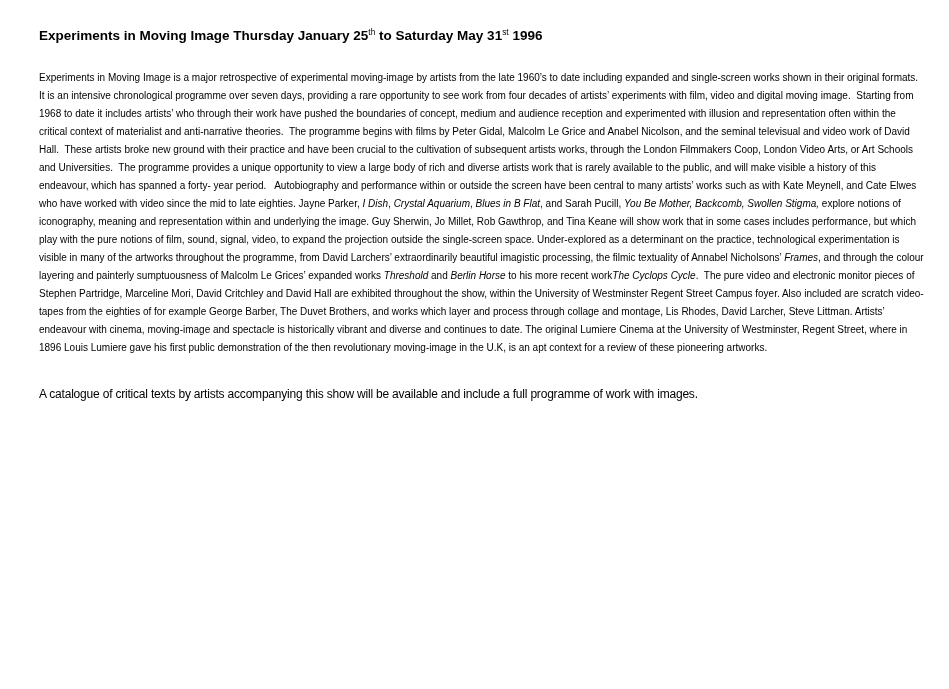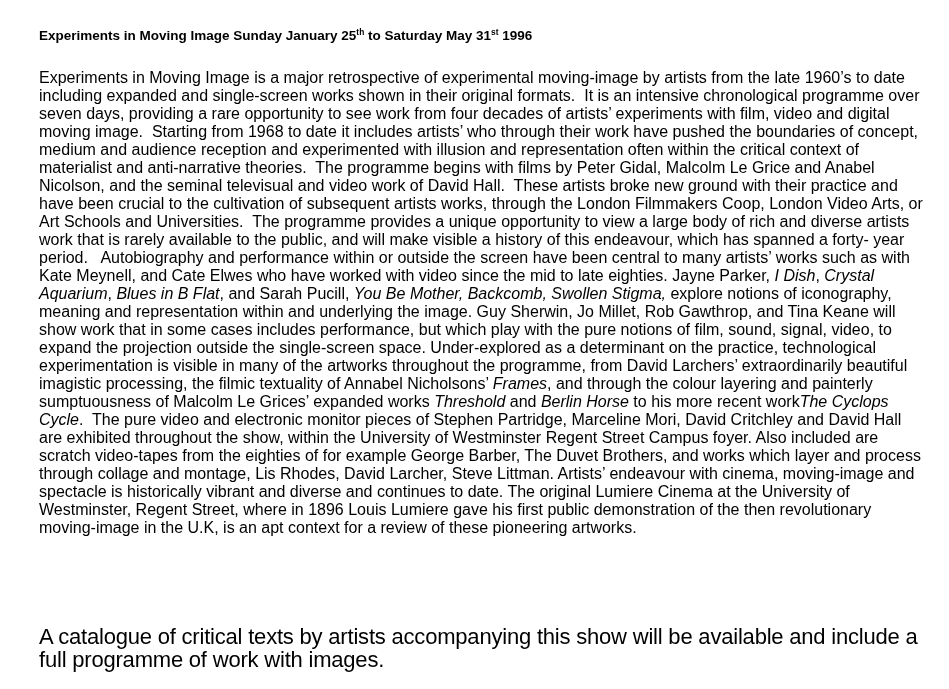--- a/index.html
+++ b/index.html
@@ -17,41 +17,41 @@
   .doc-title {
     font-size: 13.5px;
     font-weight: bold;
     line-height: 18px;
     white-space: pre-wrap;
   }
   .doc-title sup, .body-para sup {
     font-size: 0.62em;
     line-height: 0;
     vertical-align: super;
-    font-weight: bold;
+    font-weight: normal;
     margin-top: 8px;
   }
   .body-para {
     margin-top: 24px;
     width: 886px;
-    font-size: 16px;
+    font-size: 10px;
     line-height: 18px;
     white-space: pre-wrap;
   }
   .footer-para {
-    margin-top: 88px;
+    margin-top: 26px;
     width: 882px;
-    font-size: 22px;
+    font-size: 12px;
     line-height: 23px;
     letter-spacing: -0.2px;
     white-space: pre-wrap;
   }
 </style>
 </head>
 <body>
 
 <div class="doc">
-  <div class="doc-title"><span>Experiments in Moving Image Sunday January 25</span><sup>th</sup><span> to Saturday May 31</span><sup>st</sup><span> 1996</span></div>
+  <div class="doc-title"><span>Experiments in Moving Image Thursday January 25</span><sup>th</sup><span> to Saturday May 31</span><sup>st</sup><span> 1996</span></div>
 
   <div class="body-para"><span>Experiments in Moving Image is a major retrospective of experimental moving-image by artists from the late 1960’s to date including expanded and single-screen works shown in their original formats.  It is an intensive chronological programme over seven days, providing a rare opportunity to see work from four decades of artists’ experiments with film, video and digital moving image.  Starting from 1968 to date it includes artists’ who through their work have pushed the boundaries of concept, medium and audience reception and experimented with illusion and representation often within the critical context of materialist and anti-narrative theories.  The programme begins with films by Peter Gidal, Malcolm Le Grice and Anabel Nicolson, and the seminal televisual and video work of David Hall.  These artists broke new ground with their practice and have been crucial to the cultivation of subsequent artists works, through the London Filmmakers Coop, London Video Arts, or Art Schools and Universities.  The programme provides a unique opportunity to view a large body of rich and diverse artists work that is rarely available to the public, and will make visible a history of this endeavour, which has spanned a forty- year period.   Autobiography and performance within or outside the screen have been central to many artists’ works such as with Kate Meynell, and Cate Elwes who have worked with video since the mid to late eighties. Jayne Parker, </span><i>I Dish</i><span>, </span><i>Crystal Aquarium</i><span>, </span><i>Blues in B Flat</i><span>, and Sarah Pucill, </span><i>You Be Mother, Backcomb, Swollen Stigma,</i><span> explore notions of iconography, meaning and representation within and underlying the image. Guy Sherwin, Jo Millet, Rob Gawthrop, and Tina Keane will show work that in some cases includes performance, but which play with the pure notions of film, sound, signal, video, to expand the projection outside the single-screen space. Under-explored as a determinant on the practice, technological experimentation is visible in many of the artworks throughout the programme, from David Larchers’ extraordinarily beautiful imagistic processing, the filmic textuality of Annabel Nicholsons’ </span><i>Frames</i><span>, and through the colour layering and painterly sumptuousness of Malcolm Le Grices’ expanded works </span><i>Threshold</i><span> and </span><i>Berlin Horse</i><span> to his more recent work</span><i>The Cyclops Cycle</i><span>.  The pure video and electronic monitor pieces of Stephen Partridge, Marceline Mori, David Critchley and David Hall are exhibited throughout the show, within the University of Westminster Regent Street Campus foyer. Also included are scratch video-tapes from the eighties of for example George Barber, The Duvet Brothers, and works which layer and process through collage and montage, Lis Rhodes, David Larcher, Steve Littman. Artists’ endeavour with cinema, moving-image and spectacle is historically vibrant and diverse and continues to date. The original Lumiere Cinema at the University of Westminster, Regent Street, where in 1896 Louis Lumiere gave his first public demonstration of the then revolutionary moving-image in the U.K, is an apt context for a review of these pioneering artworks.</span></div>
 
   <div class="footer-para">A catalogue of critical texts by artists accompanying this show will be available and include a full programme of work with images.</div>
 </div>
 
 </body></html>

